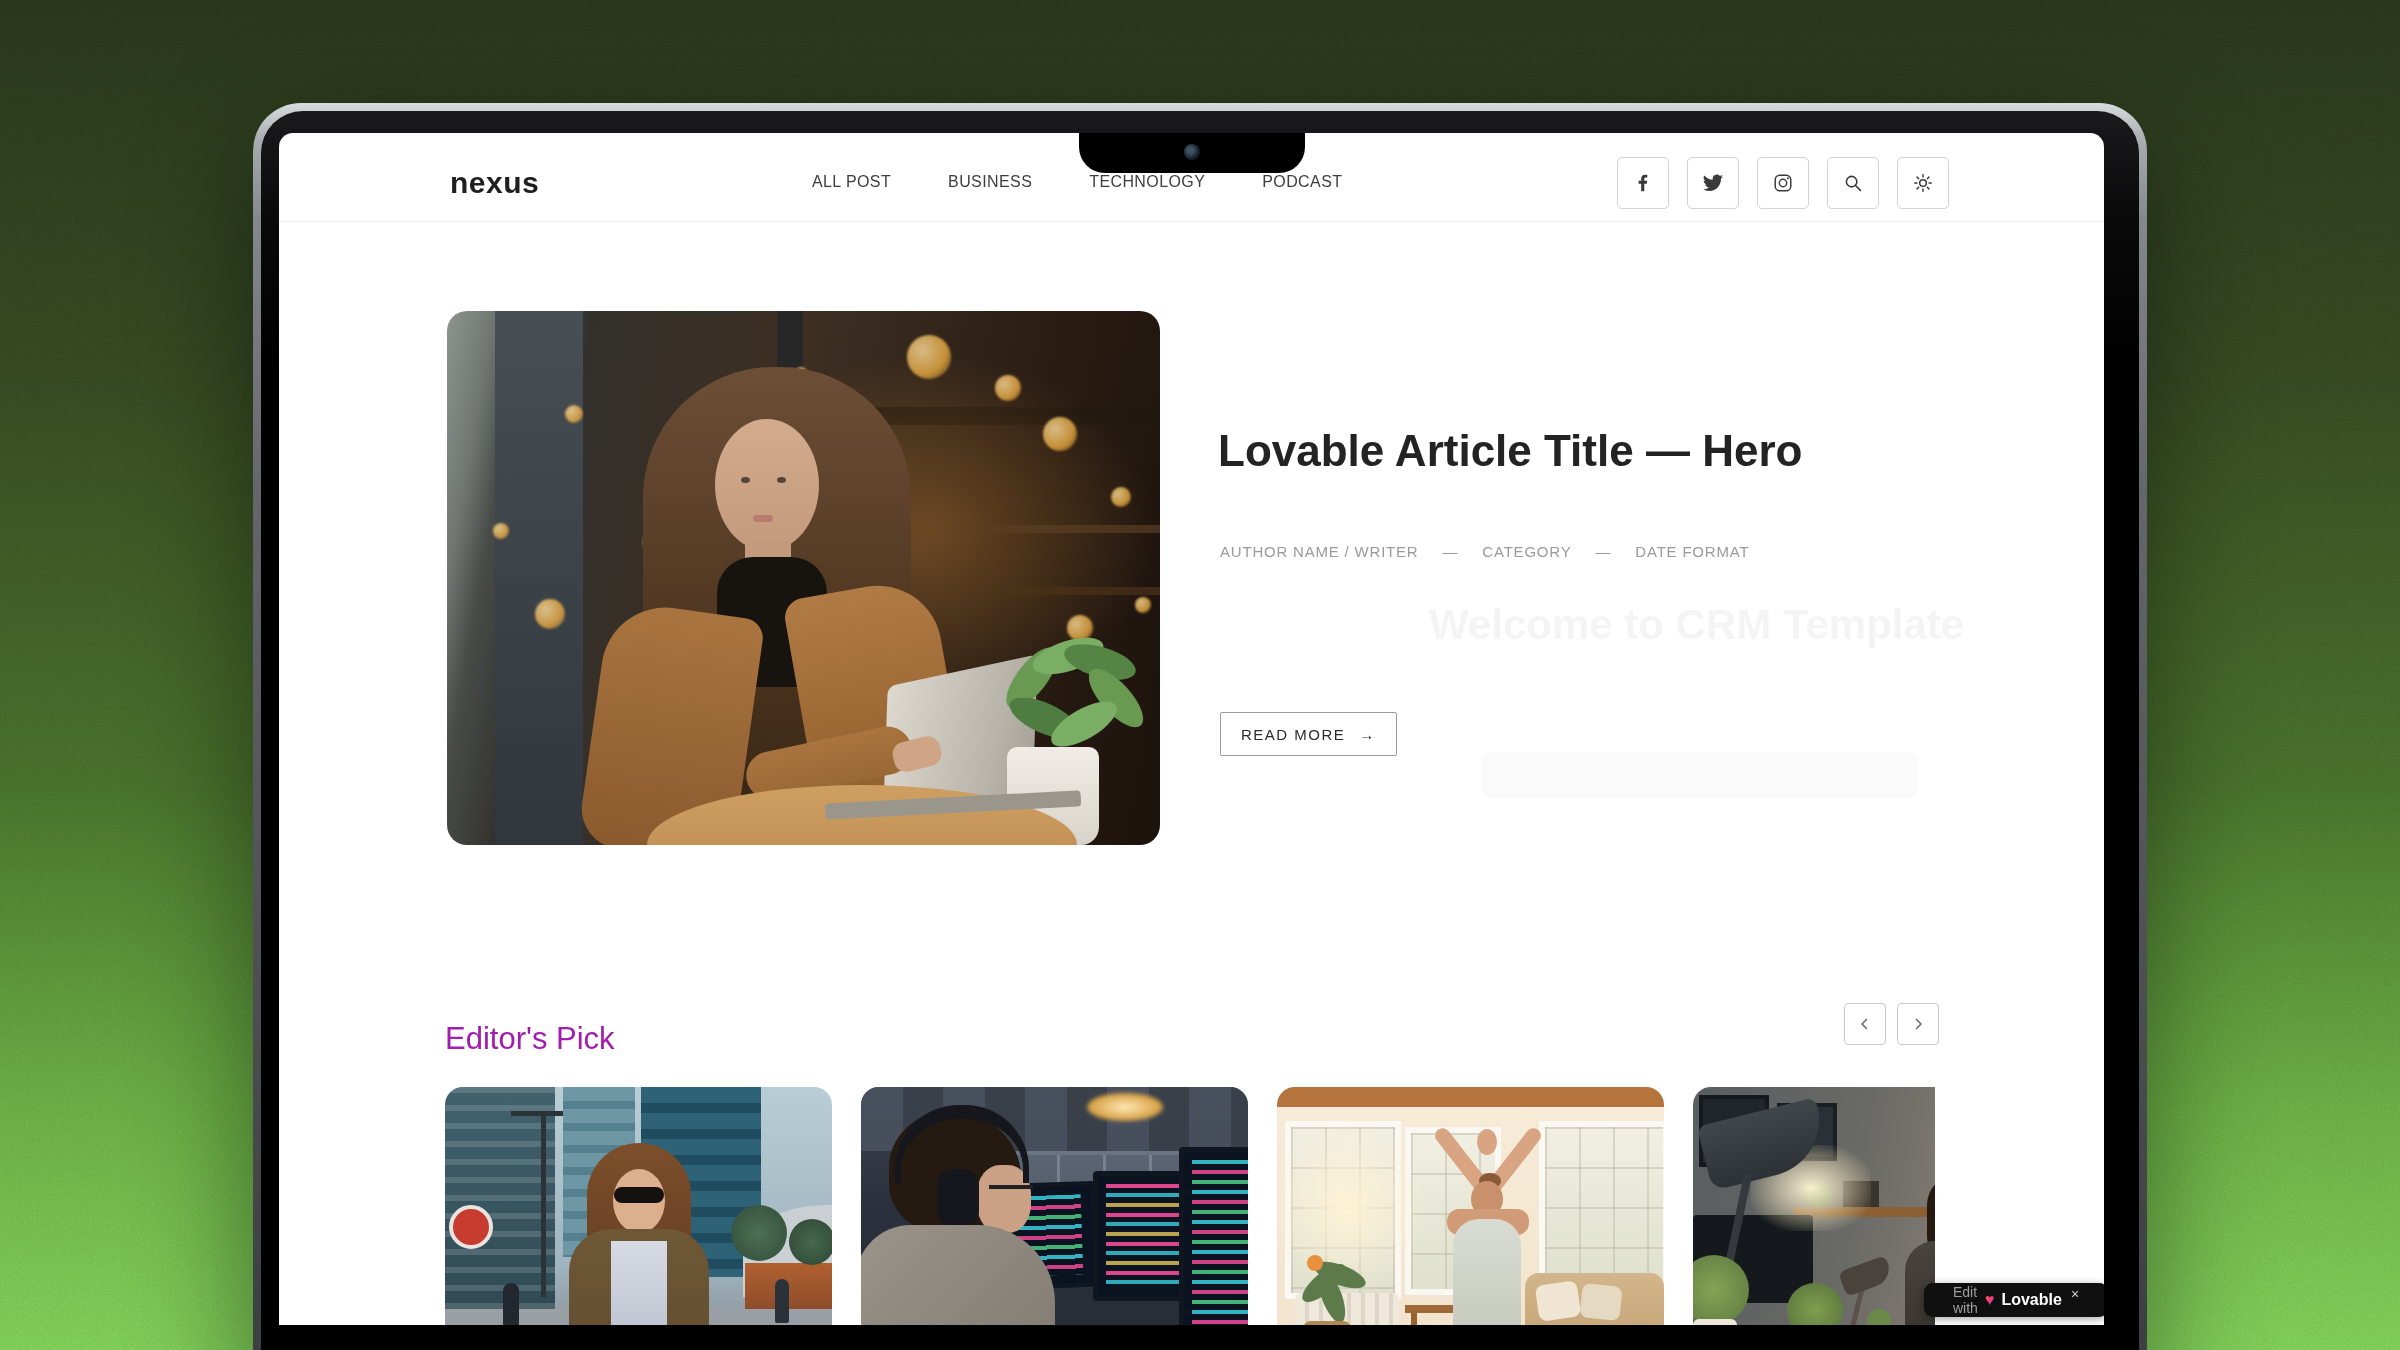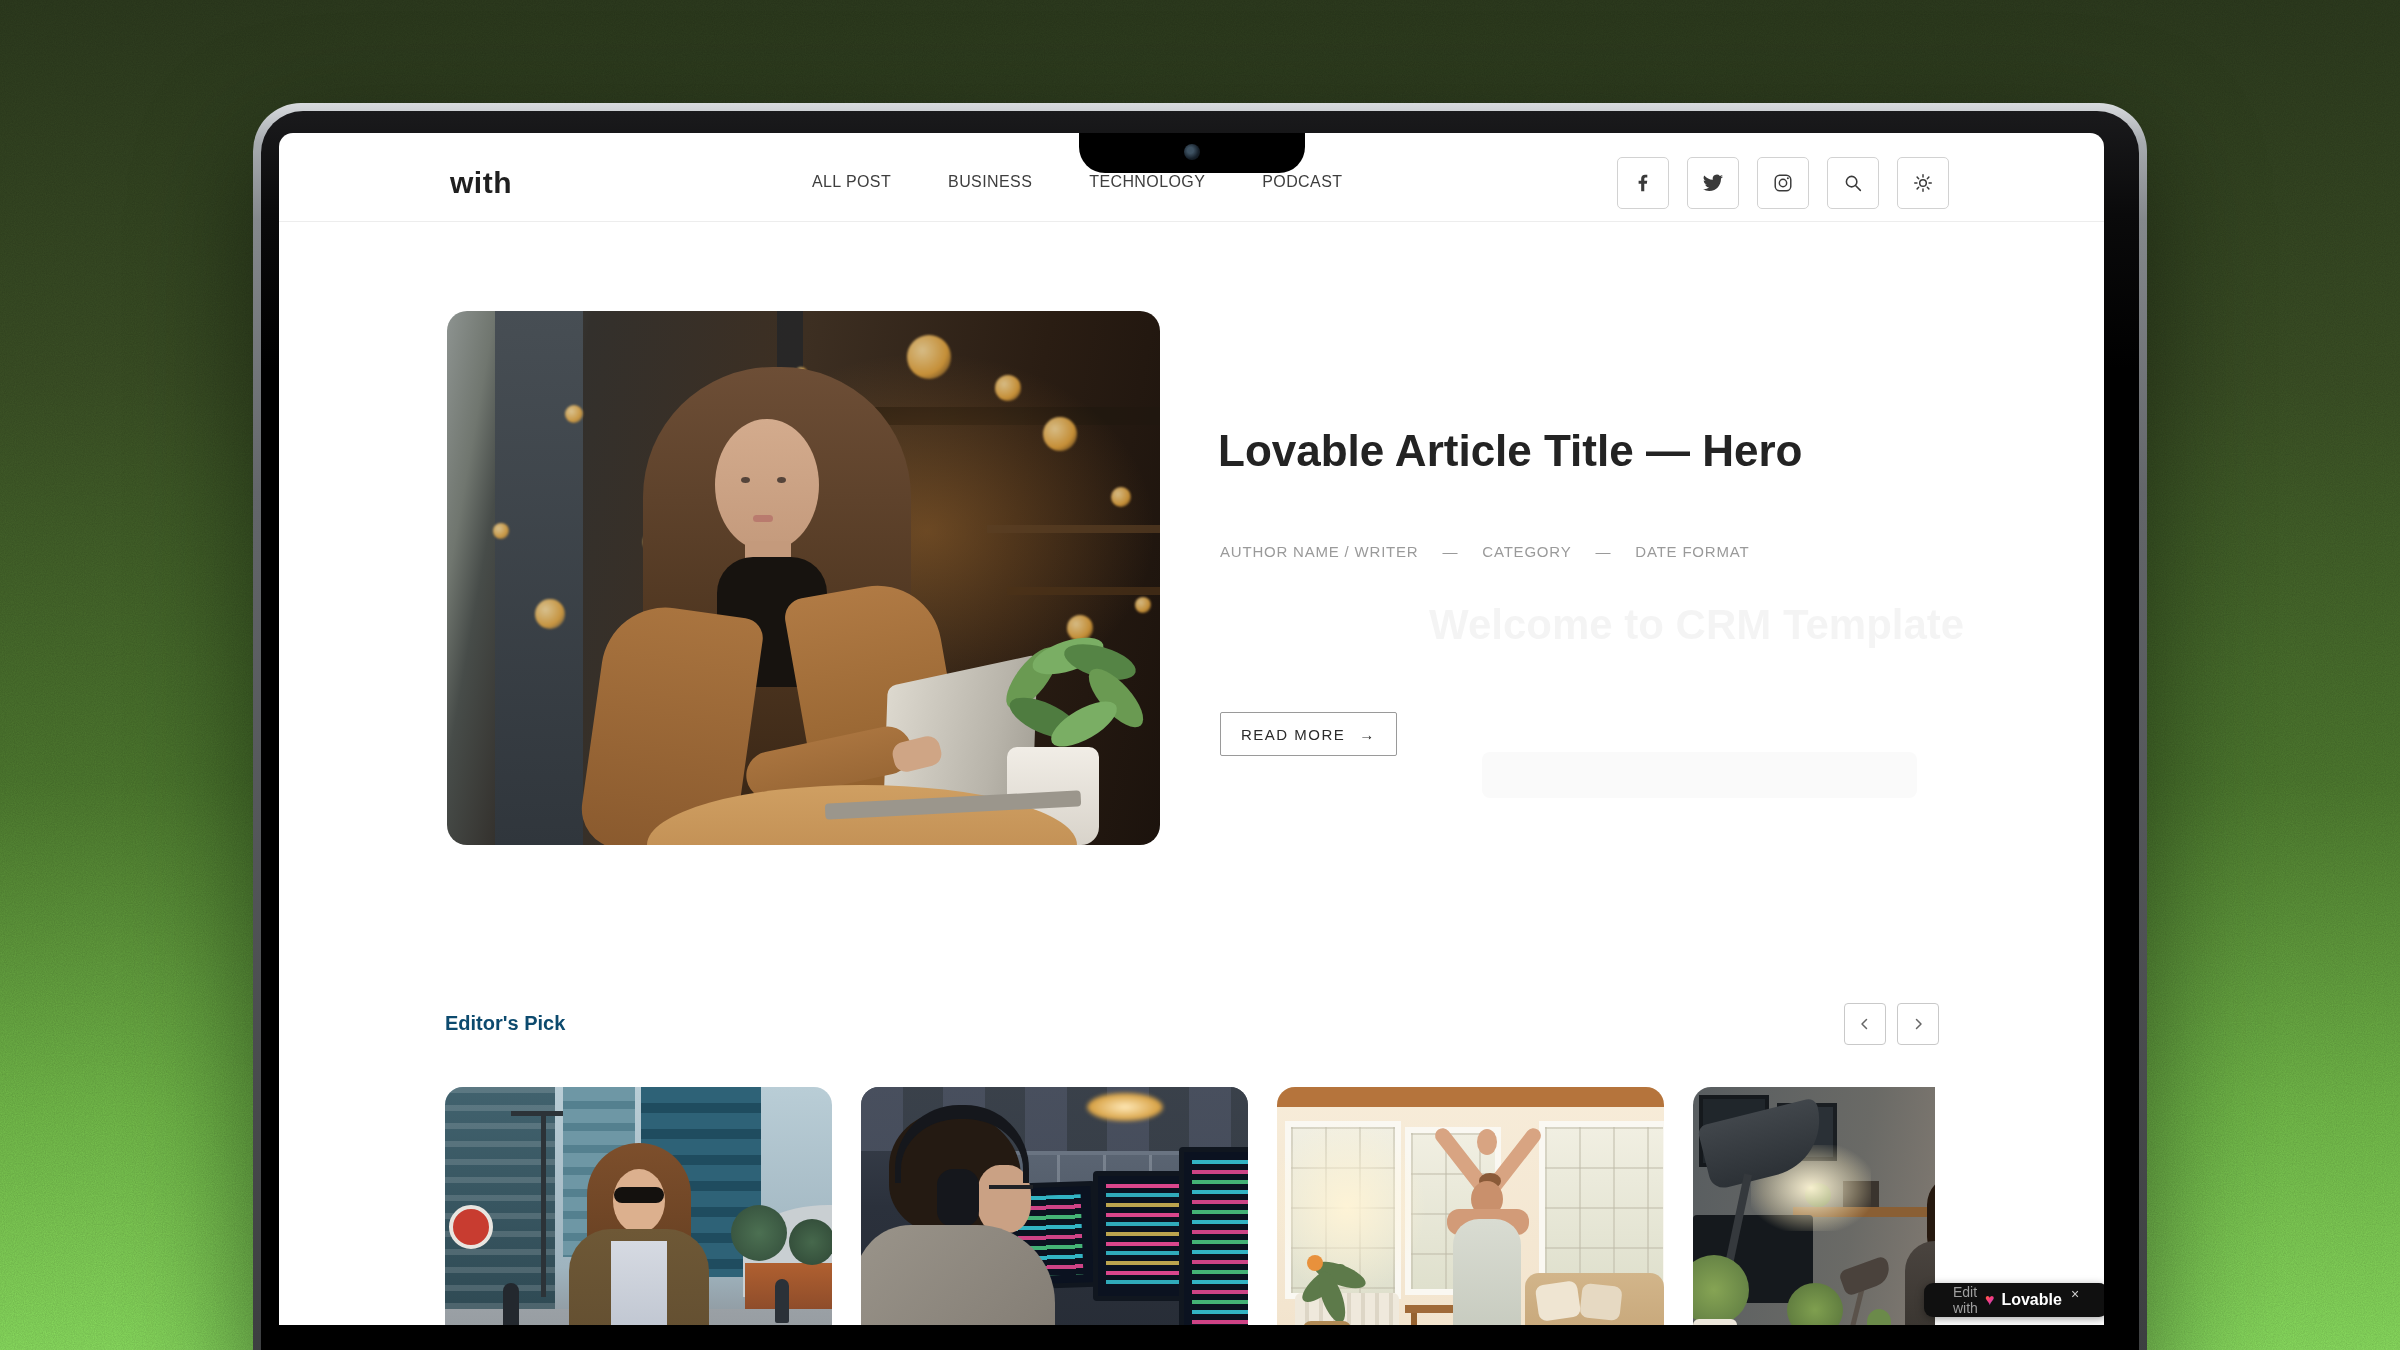--- a/index.html
+++ b/index.html
@@ -78,21 +78,21 @@
   .f-title{position:absolute;left:939px;top:262px;width:680px;font-size:44px;line-height:54px;
     font-weight:700;color:#232323;z-index:2;}
   .f-meta{position:absolute;left:941px;top:410px;display:flex;gap:24px;align-items:flex-end;
     font-size:15px;letter-spacing:.8px;color:#9a9a9a;z-index:2;white-space:nowrap;}
   .f-desc{position:absolute;left:941px;top:452px;width:740px;font-size:20.5px;line-height:35px;
     color:#6a6a6a;z-index:2;}
   .read-more{position:absolute;left:941px;top:579px;height:44px;padding:0 20px;
     border:1px solid #9a9a9a;border-radius:2px;display:inline-flex;align-items:center;gap:14px;
     font-size:15px;letter-spacing:1.5px;color:#2b2b2b;background:#fff;cursor:pointer;z-index:2;}
   
-  .ep-heading{position:absolute;left:166px;top:862px;font-size:20px;font-weight:700;color:#0c4a6e;}
+  .ep-heading{position:absolute;left:166px;top:862px;font-size:31px;font-weight:400;color:#a21caf;}
   .ep-nav{position:absolute;left:1565px;top:870px;display:flex;gap:11px;}
   .arrow-box{width:40px;height:40px;border:1px solid #c9c9c9;border-radius:4px;background:#fff;
     display:flex;align-items:center;justify-content:center;cursor:pointer;}
   .arrow-box svg{width:18px;height:18px;}
   .cards{position:absolute;left:166px;top:954px;width:1490px;height:400px;overflow:hidden;
     display:flex;gap:29px;}
   .card{flex:none;width:387px;height:400px;border-radius:18px;overflow:hidden;position:relative;
     cursor:pointer;}
   .card div{position:absolute;}
   
@@ -235,21 +235,21 @@
       <feColorMatrix type="matrix" values="0 0 0 0 0  0 0 0 0 0  0 0 0 0 0  0 0 0 0.6 0"></feColorMatrix>
       </filter>
     <rect width="2400" height="1350" filter="url(#noiseF)"></rect>
   </svg>
 </div>
 
 <div class="laptop-outer">
  <div class="laptop-bezel">
   <div class="screen">
 
-    <div class="logo">with</div>
+    <div class="logo">nexus</div>
     <nav class="nav">
       <span class="nav-item">ALL POST</span>
       <span class="nav-item">BUSINESS</span>
       <span class="nav-item">TECHNOLOGY</span>
       <span class="nav-item">PODCAST</span>
     </nav>
     <div class="socials">
       <span class="icon-box">
         <svg viewBox="0 0 24 24" fill="#3a3a3a">
               <path d="M13.4 21v-8.2h2.8l.4-3.2h-3.2V7.5c0-.9.3-1.6 1.6-1.6h1.7V3.1c-.3 0-1.3-.1-2.5-.1-2.5 0-4.2 1.5-4.2 4.3v2.3H7.2v3.2H10V21h3.4z"></path>

